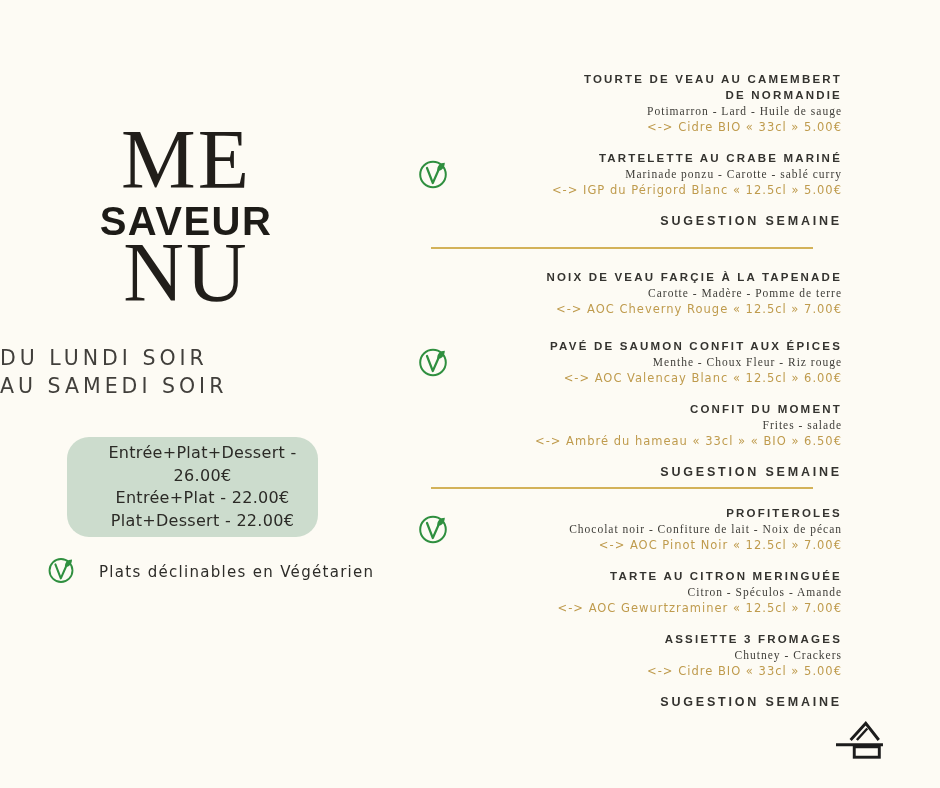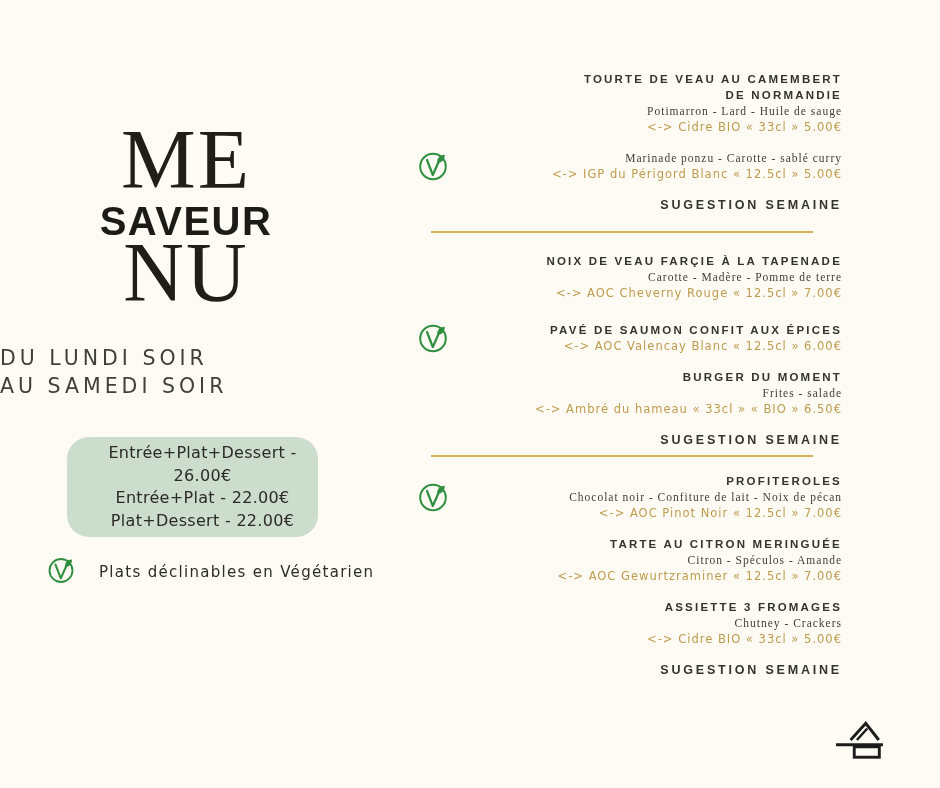--- a/index.html
+++ b/index.html
@@ -99,20 +99,21 @@
   </div>
 
   <div class="menu-item">
     <span class="veg-badge">
       <svg width="30" height="30" viewBox="0 0 30 30">
         <circle cx="15" cy="15.5" r="12.8" fill="none" stroke="#2f8f3f" stroke-width="2"></circle>
         <path d="M9 9 L14.8 24 L20.3 11.5" fill="none" stroke="#2f8f3f" stroke-width="2.2" stroke-linecap="round" stroke-linejoin="round"></path>
         <path d="M19.3 12 C18.8 7 22 3.8 26.8 3.8 C26.8 8.2 24.2 11.8 19.6 11.9 Z" fill="#2f8f3f"></path>
       </svg>
     </span>
+    <div class="item-name">TARTELETTE AU CRABE MARINÉ</div>
     <div class="item-desc">Marinade ponzu - Carotte - sablé curry</div>
     <div class="item-pairing">&lt;-&gt; IGP du Périgord Blanc « 12.5cl » 5.00€</div>
   </div>
 
   <div class="section-header">SUGESTION SEMAINE</div>
   <div class="divider d1"></div>
 
   <div class="menu-item gap-lg">
     <div class="item-name">NOIX DE VEAU FARÇIE À LA TAPENADE</div>
     <div class="item-desc">Carotte - Madère - Pomme de terre</div>
@@ -121,25 +122,26 @@
 
   <div class="menu-item">
     <span class="veg-badge">
       <svg width="30" height="30" viewBox="0 0 30 30">
         <circle cx="15" cy="15.5" r="12.8" fill="none" stroke="#2f8f3f" stroke-width="2"></circle>
         <path d="M9 9 L14.8 24 L20.3 11.5" fill="none" stroke="#2f8f3f" stroke-width="2.2" stroke-linecap="round" stroke-linejoin="round"></path>
         <path d="M19.3 12 C18.8 7 22 3.8 26.8 3.8 C26.8 8.2 24.2 11.8 19.6 11.9 Z" fill="#2f8f3f"></path>
       </svg>
     </span>
     <div class="item-name">PAVÉ DE SAUMON CONFIT AUX ÉPICES</div>
+    <div class="item-desc">Menthe - Choux Fleur - Riz rouge</div>
     <div class="item-pairing">&lt;-&gt; AOC Valencay Blanc « 12.5cl » 6.00€</div>
   </div>
 
   <div class="menu-item">
-    <div class="item-name">BURGER DU MOMENT</div>
+    <div class="item-name">CONFIT DU MOMENT</div>
     <div class="item-desc">Frites - salade</div>
     <div class="item-pairing">&lt;-&gt; Ambré du hameau « 33cl » « BIO » 6.50€</div>
   </div>
 
   <div class="section-header">SUGESTION SEMAINE</div>
   <div class="divider d2"></div>
 
   <div class="menu-item">
     <span class="veg-badge">
       <svg width="30" height="30" viewBox="0 0 30 30">

